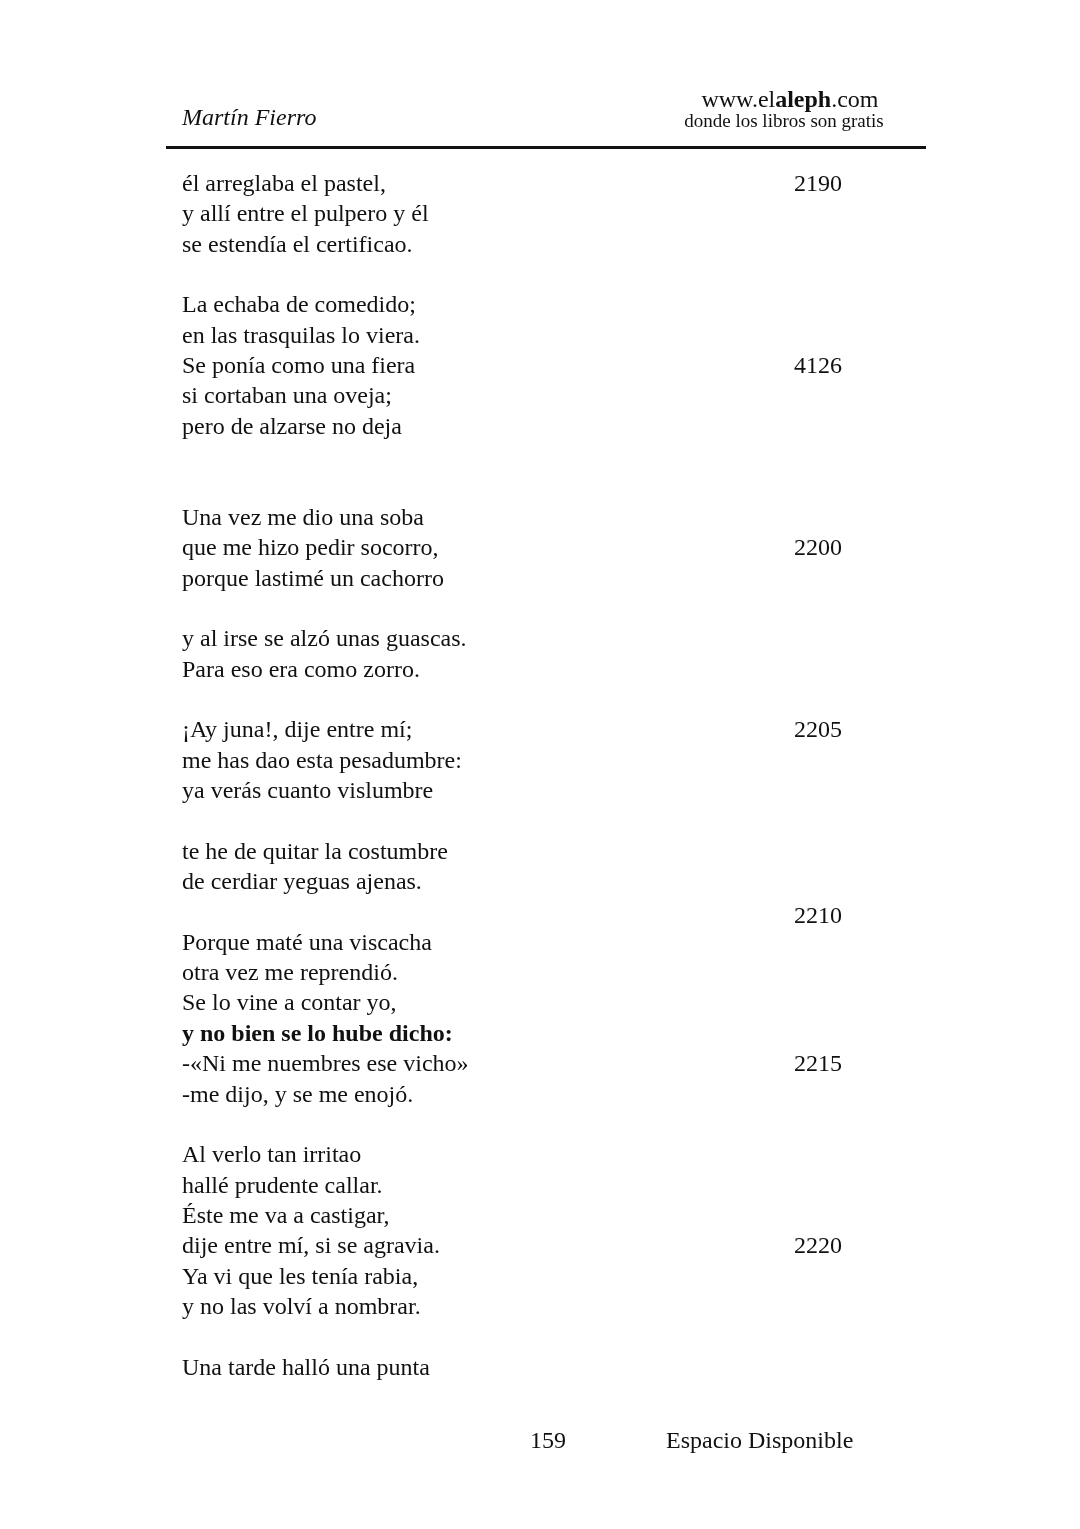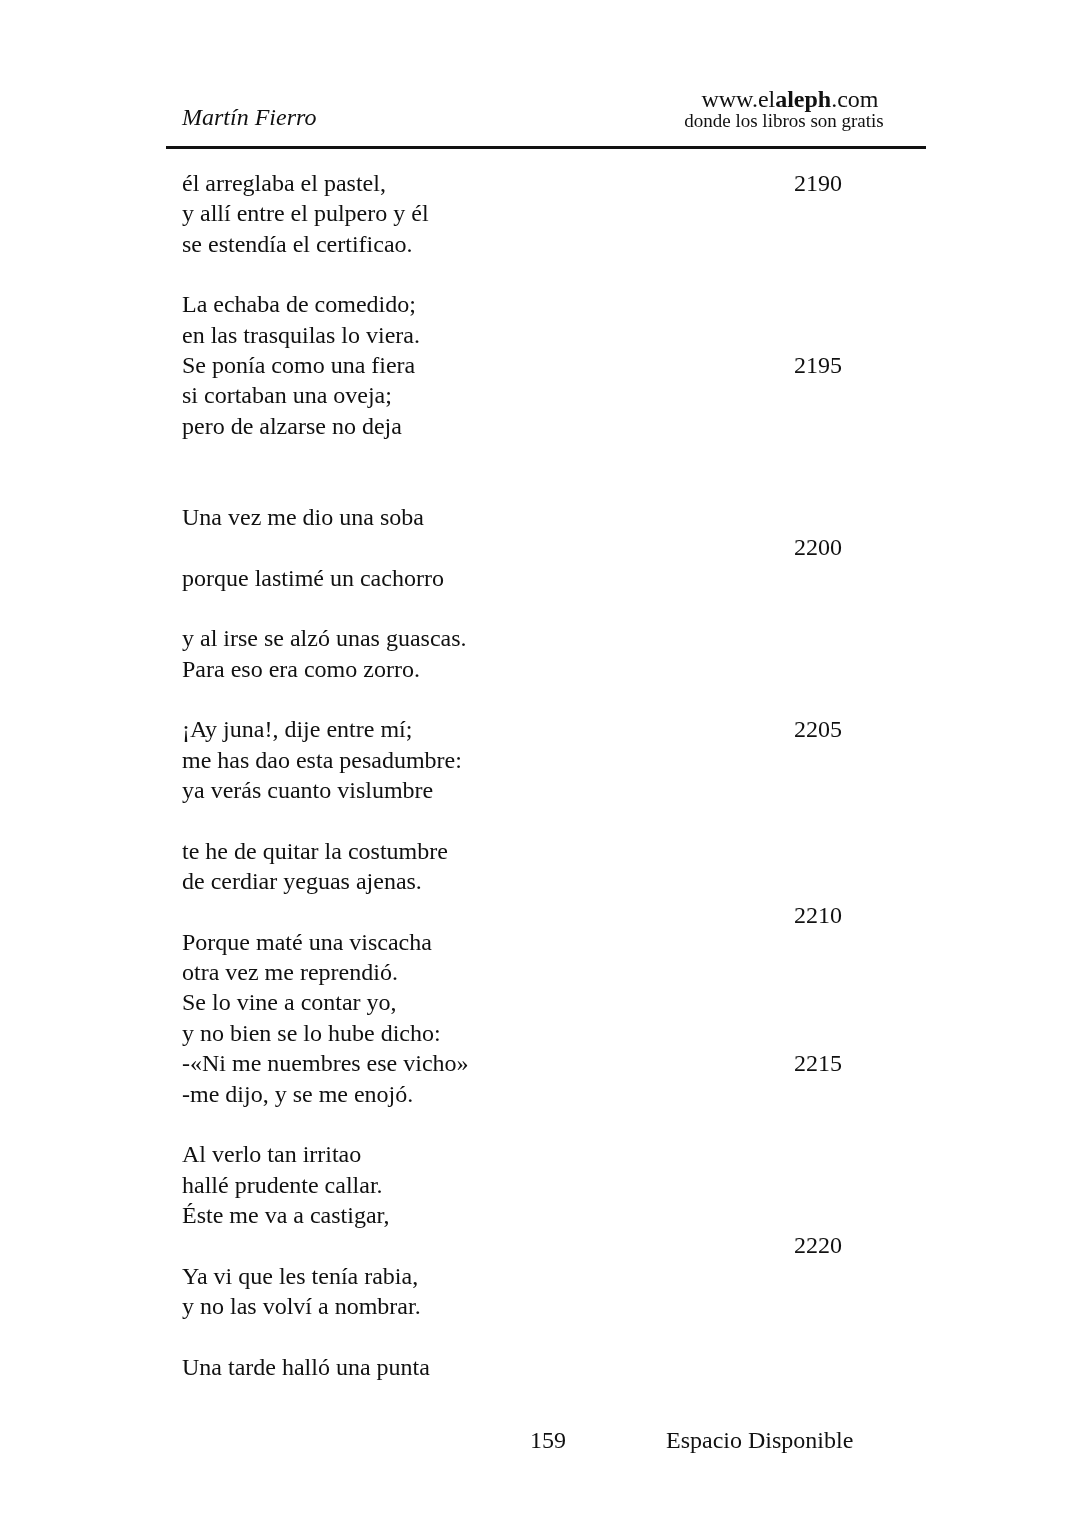--- a/index.html
+++ b/index.html
@@ -25,45 +25,47 @@
 <div class="hdr-rule"></div>
 
 <div class="poem" id="poem">
     <div class="line" style="top: 168px;">él arreglaba el pastel,</div>
     <div class="lnum" style="top: 168px;">2190</div>
     <div class="line" style="top: 198px;">y allí entre el pulpero y él</div>
     <div class="line" style="top: 229px;">se estendía el certificao.</div>
     <div class="line" style="top: 289px;">La echaba de comedido;</div>
     <div class="line" style="top: 320px;">en las trasquilas lo viera.</div>
     <div class="line" style="top: 350px;">Se ponía como una fiera</div>
-    <div class="lnum" style="top: 350px;">2195</div>
+    <div class="lnum" style="top: 350px;">4126</div>
     <div class="line" style="top: 380px;">si cortaban una oveja;</div>
     <div class="line" style="top: 411px;">pero de alzarse no deja</div>
     <div class="line" style="top: 502px;">Una vez me dio una soba</div>
+    <div class="line" style="top: 532px;">que me hizo pedir socorro,</div>
     <div class="lnum" style="top: 532px;">2200</div>
     <div class="line" style="top: 563px;">porque lastimé un cachorro</div>
     <div class="line" style="top: 623px;">y al irse se alzó unas guascas.</div>
     <div class="line" style="top: 654px;">Para eso era como zorro.</div>
     <div class="line" style="top: 714px;">¡Ay juna!, dije entre mí;</div>
     <div class="lnum" style="top: 714px;">2205</div>
     <div class="line" style="top: 745px;">me has dao esta pesadumbre:</div>
     <div class="line" style="top: 775px;">ya verás cuanto vislumbre</div>
     <div class="line" style="top: 836px;">te he de quitar la costumbre</div>
     <div class="line" style="top: 866px;">de cerdiar yeguas ajenas.</div>
     <div class="lnum" style="top: 900px;">2210</div>
     <div class="line" style="top: 927px;">Porque maté una viscacha</div>
     <div class="line" style="top: 957px;">otra vez me reprendió.</div>
     <div class="line" style="top: 987px;">Se lo vine a contar yo,</div>
-    <div class="line" style="top: 1018px;">y no bien se lo hube dicho:</div>
+    <div class="line" style="top: 1018px; font-weight: bold;">y no bien se lo hube dicho:</div>
     <div class="line" style="top: 1048px;">-«Ni me nuembres ese vicho»</div>
     <div class="lnum" style="top: 1048px;">2215</div>
     <div class="line" style="top: 1079px;">-me dijo, y se me enojó.</div>
     <div class="line" style="top: 1139px;">Al verlo tan irritao</div>
     <div class="line" style="top: 1170px;">hallé prudente callar.</div>
     <div class="line" style="top: 1200px;">Éste me va a castigar,</div>
+    <div class="line" style="top: 1230px;">dije entre mí, si se agravia.</div>
     <div class="lnum" style="top: 1230px;">2220</div>
     <div class="line" style="top: 1261px;">Ya vi que les tenía rabia,</div>
     <div class="line" style="top: 1291px;">y no las volví a nombrar.</div>
     <div class="line" style="top: 1352px;">Una tarde halló una punta</div>
   </div>
 
 <div class="footer-page">159</div>
 <div class="footer-label">Espacio Disponible</div>
 
 </body></html>

